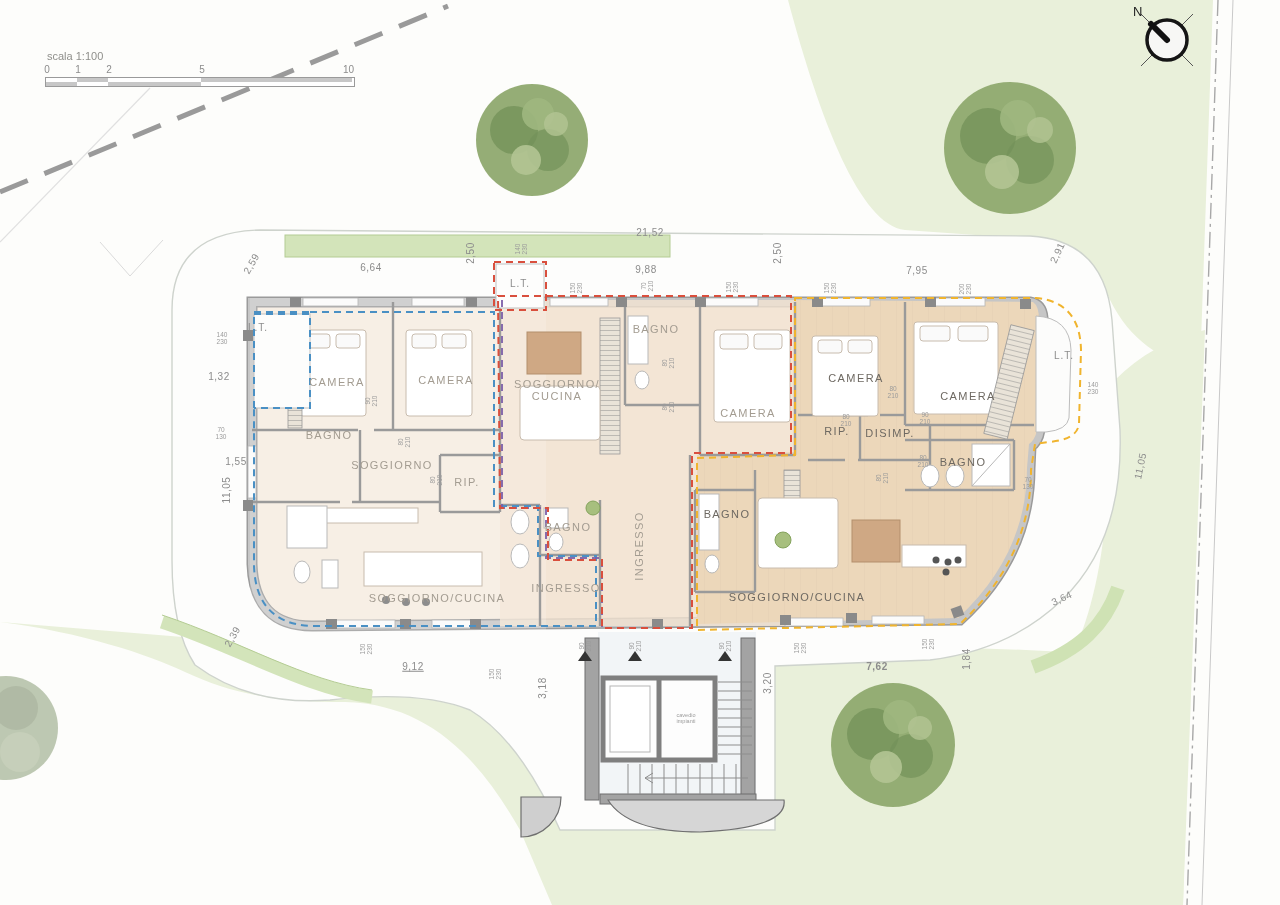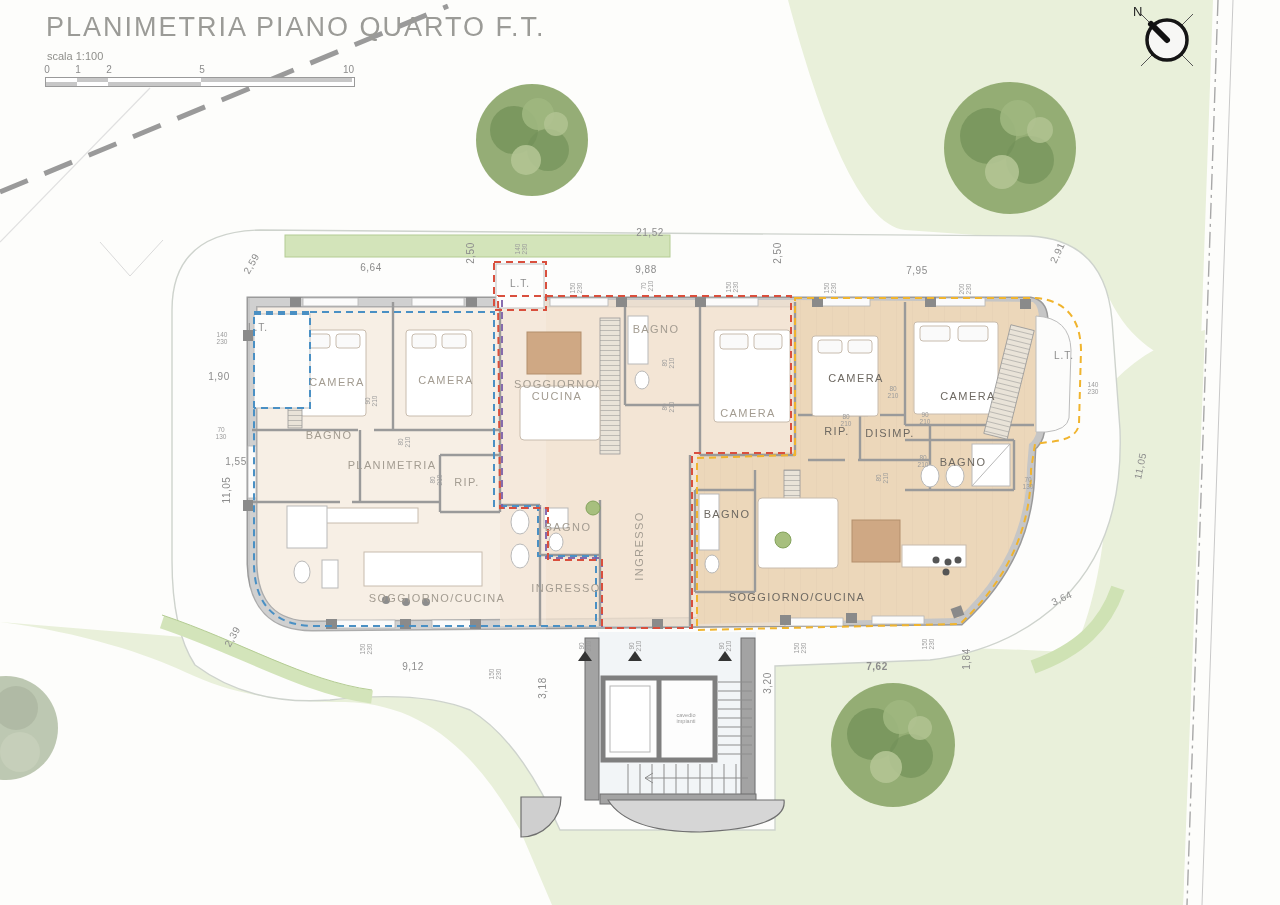--- a/index.html
+++ b/index.html
@@ -307,42 +307,41 @@
   </g>
 
   <g>
     <line x1="1141" y1="14" x2="1193" y2="66" stroke="#555" stroke-width="1"></line>
     <line x1="1193" y1="14" x2="1141" y2="66" stroke="#555" stroke-width="1"></line>
     <circle cx="1167" cy="40" r="20" fill="#f7f7f5" stroke="#151515" stroke-width="3.5"></circle>
     <line x1="1167" y1="40" x2="1151" y2="24" stroke="#111" stroke-width="6" stroke-linecap="round"></line>
   </g>
 </svg>
 
-<div id="title">PLANIMETRIA PIANO QUARTO F.T.</div>
 <div id="scale-label">scala 1:100</div>
 <div id="scalebar">
   <span class="sb-num" style="left:2px">0</span>
   <span class="sb-num" style="left:33px">1</span>
   <span class="sb-num" style="left:64px">2</span>
   <span class="sb-num" style="left:157px">5</span>
   <span class="sb-num" style="left:298px;transform:none">10 m</span>
   <div id="sb-bar">
     <div class="sb-seg" style="left:0;top:4px;width:31px"></div>
     <div class="sb-seg" style="left:31px;top:0;width:31px"></div>
     <div class="sb-seg" style="left:62px;top:4px;width:93px"></div>
     <div class="sb-seg" style="left:155px;top:0;width:151px"></div>
   </div>
 </div>
 <div id="north-label">N</div>
 
 <div id="labels">
       <div class="lbl room" style="left: 337px; top: 383px; transform: translate(-50%, -50%) rotate(0deg);">CAMERA</div>
       <div class="lbl room" style="left: 446px; top: 381px; transform: translate(-50%, -50%) rotate(0deg);">CAMERA</div>
       <div class="lbl room" style="left: 329px; top: 436px; transform: translate(-50%, -50%) rotate(0deg);">BAGNO</div>
-      <div class="lbl room" style="left: 392px; top: 466px; transform: translate(-50%, -50%) rotate(0deg);">PLANIMETRIA</div>
+      <div class="lbl room" style="left: 392px; top: 466px; transform: translate(-50%, -50%) rotate(0deg);">SOGGIORNO</div>
       <div class="lbl room" style="left: 467px; top: 483px; transform: translate(-50%, -50%) rotate(0deg);">RIP.</div>
       <div class="lbl room" style="left: 437px; top: 599px; transform: translate(-50%, -50%) rotate(0deg);">SOGGIORNO/CUCINA</div>
       <div class="lbl room" style="left: 568px; top: 528px; transform: translate(-50%, -50%) rotate(0deg);">BAGNO</div>
       <div class="lbl room" style="left: 566px; top: 589px; transform: translate(-50%, -50%) rotate(0deg);">INGRESSO</div>
       <div class="lbl room" style="left: 557px; top: 391px; transform: translate(-50%, -50%) rotate(0deg);">SOGGIORNO/
 CUCINA</div>
       <div class="lbl room" style="left: 656px; top: 330px; transform: translate(-50%, -50%) rotate(0deg);">BAGNO</div>
       <div class="lbl room" style="left: 748px; top: 414px; transform: translate(-50%, -50%) rotate(0deg);">CAMERA</div>
       <div class="lbl room" style="left: 640px; top: 546px; transform: translate(-50%, -50%) rotate(-90deg);">INGRESSO</div>
       <div class="lbl room dark" style="left: 856px; top: 379px; transform: translate(-50%, -50%) rotate(0deg);">CAMERA</div>
@@ -353,25 +352,25 @@
       <div class="lbl room dark" style="left: 727px; top: 515px; transform: translate(-50%, -50%) rotate(0deg);">BAGNO</div>
       <div class="lbl room dark" style="left: 797px; top: 598px; transform: translate(-50%, -50%) rotate(0deg);">SOGGIORNO/CUCINA</div>
       <div class="lbl dim" style="left: 650px; top: 233px; transform: translate(-50%, -50%) rotate(0deg);">21,52</div>
       <div class="lbl dim" style="left: 252px; top: 264px; transform: translate(-50%, -50%) rotate(-60deg);">2,59</div>
       <div class="lbl dim" style="left: 371px; top: 268px; transform: translate(-50%, -50%) rotate(0deg);">6,64</div>
       <div class="lbl dim" style="left: 471px; top: 253px; transform: translate(-50%, -50%) rotate(-90deg);">2,50</div>
       <div class="lbl dim" style="left: 646px; top: 270px; transform: translate(-50%, -50%) rotate(0deg);">9,88</div>
       <div class="lbl dim" style="left: 778px; top: 253px; transform: translate(-50%, -50%) rotate(-90deg);">2,50</div>
       <div class="lbl dim" style="left: 917px; top: 271px; transform: translate(-50%, -50%) rotate(0deg);">7,95</div>
       <div class="lbl dim" style="left: 1058px; top: 253px; transform: translate(-50%, -50%) rotate(-65deg);">2,91</div>
-      <div class="lbl dim" style="left: 219px; top: 377px; transform: translate(-50%, -50%) rotate(0deg);">1,90</div>
+      <div class="lbl dim" style="left: 219px; top: 377px; transform: translate(-50%, -50%) rotate(0deg);">1,32</div>
       <div class="lbl dim" style="left: 236px; top: 462px; transform: translate(-50%, -50%) rotate(0deg);">1,55</div>
       <div class="lbl dim" style="left: 227px; top: 490px; transform: translate(-50%, -50%) rotate(-90deg);">11,05</div>
       <div class="lbl dim" style="left: 233px; top: 637px; transform: translate(-50%, -50%) rotate(-60deg);">2,39</div>
-      <div class="lbl dim" style="left: 413px; top: 667px; transform: translate(-50%, -50%) rotate(0deg);">9,12</div>
+      <div class="lbl dim" style="left: 413px; top: 667px; transform: translate(-50%, -50%) rotate(0deg); text-decoration: underline;">9,12</div>
       <div class="lbl dim" style="left: 543px; top: 688px; transform: translate(-50%, -50%) rotate(-90deg);">3,18</div>
       <div class="lbl dim" style="left: 768px; top: 683px; transform: translate(-50%, -50%) rotate(-90deg);">3,20</div>
       <div class="lbl dim" style="left: 877px; top: 667px; transform: translate(-50%, -50%) rotate(0deg); font-weight: bold;">7,62</div>
       <div class="lbl dim" style="left: 967px; top: 659px; transform: translate(-50%, -50%) rotate(-90deg);">1,84</div>
       <div class="lbl dim" style="left: 1062px; top: 599px; transform: translate(-50%, -50%) rotate(-25deg);">3,64</div>
       <div class="lbl dim" style="left: 1141px; top: 466px; transform: translate(-50%, -50%) rotate(-78deg);">11,05</div>
       <div class="lbl open" style="left: 521px; top: 249px; transform: translate(-50%, -50%) rotate(-90deg);">140
 230</div>
       <div class="lbl open" style="left: 576px; top: 288px; transform: translate(-50%, -50%) rotate(-90deg);">150
 230</div>

